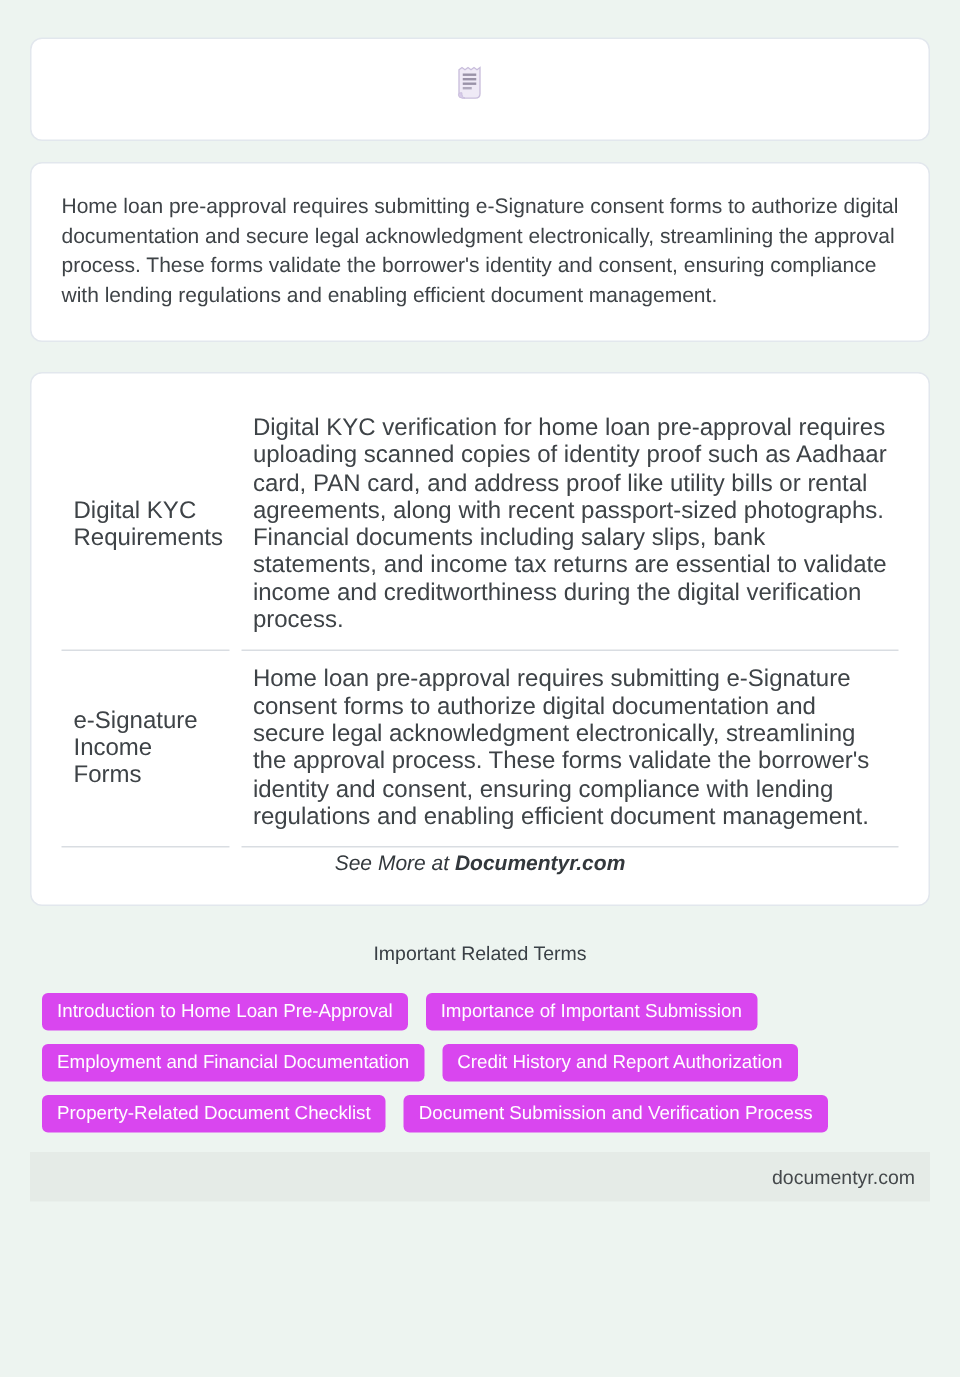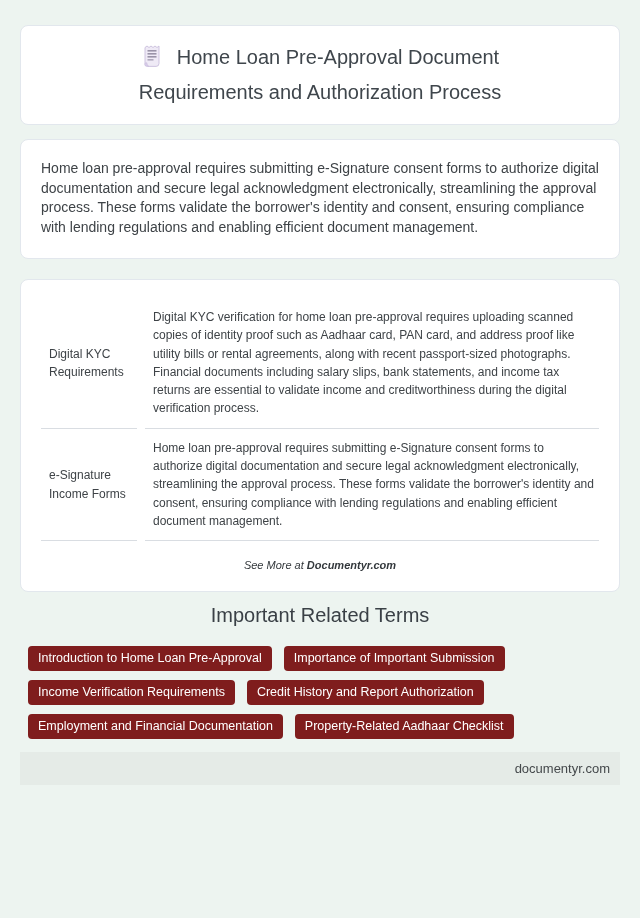--- a/index.html
+++ b/index.html
@@ -51,50 +51,50 @@
     padding: 18px 12px 20px;
   }
   table.terms {
     border-collapse: separate;
     border-spacing: 8px 0;
     width: 100%;
   }
   table.terms td {
     border-bottom: 1px solid #d9dde2;
     padding: 10px 4px 10px 8px;
-    font-size: 12px;
+    font-size: 16px;
     line-height: 18.3px;
     vertical-align: middle;
     color: #3e4347;
   }
   td.term-cell { width: 96px; }
   .see-more {
-    margin-top: 18px;
+    margin-top: 2px;
     text-align: center;
-    font-size: 11px;
+    font-size: 14px;
     font-style: italic;
     color: #33383c;
   }
   .see-more .site { font-weight: bold; }
   
   .related-heading {
-    margin-top: 12px;
+    margin-top: 24px;
     text-align: center;
-    font-size: 20px;
+    font-size: 13px;
     font-weight: 400;
     color: #3a4046;
   }
   .chips {
     margin: 19px 28px 0;
     display: flex;
     flex-wrap: wrap;
     gap: 9px 12px;
   }
   .chip {
-    background: #7f1d1d;
+    background: #d946ef;
     color: #ffffff;
     border: none;
     border-radius: 4px;
     padding: 5px 10px 6px;
     font-family: "Liberation Sans", sans-serif;
     font-size: 12.5px;
     line-height: 14px;
     cursor: pointer;
     white-space: nowrap;
   }
@@ -117,21 +117,21 @@
 <body>
 
 <div class="card title-card">
   <h1 class="page-title"><span class="title-icon"><svg width="22" height="24" viewBox="0 0 22 24">
         <path d="M4 3.5 L6 2 L8 3.5 L10 2 L12 3.5 L14 2 L16 3.5 L18 2 L18 19.5 Q18 22.4 15 22.4 L8 22.4 Q4 22.4 4 19 Z" fill="#efeaf6" stroke="#c9bedc" stroke-width="0.9"></path>
         <rect x="6.5" y="6" width="9" height="1.6" fill="#9a93a8"></rect>
         <rect x="6.5" y="9" width="9" height="1.6" fill="#9a93a8"></rect>
         <rect x="6.5" y="12" width="9" height="1.6" fill="#9a93a8"></rect>
         <rect x="6.5" y="15" width="6" height="1.6" fill="#b0aabd"></rect>
         <path d="M8 22.4 L6.2 22.4 Q3.6 22.4 3.6 20.2 Q3.6 18.8 5.2 18.8 L5.9 18.8 Q5.9 22 8 22.4 Z" fill="#d7cbe9" stroke="#c9bedc" stroke-width="0.6"></path>
-      </svg></span><span>Home Loan Pre-Approval Document Requirements and Authorization Process</span></h1>
+      </svg></span></h1>
 </div>
 
 <div class="card summary-card">
   <p class="summary-text">Home loan pre-approval requires submitting e-Signature consent forms to authorize digital documentation and secure legal acknowledgment electronically, streamlining the approval process. These forms validate the borrower's identity and consent, ensuring compliance with lending regulations and enabling efficient document management.</p>
 </div>
 
 <div class="card table-card">
   <table class="terms">
     <tbody>
       <tr>
@@ -144,21 +144,21 @@
         </tr>
     </tbody>
   </table>
   <p class="see-more"><span>See More at </span><span class="site">Documentyr.com</span></p>
 </div>
 
 <h2 class="related-heading">Important Related Terms</h2>
 <div class="chips">
   <button class="chip">Introduction to Home Loan Pre-Approval</button>
     <button class="chip">Importance of Important Submission</button>
-    <button class="chip">Income Verification Requirements</button>
+    <button class="chip">Employment and Financial Documentation</button>
     <button class="chip">Credit History and Report Authorization</button>
-    <button class="chip">Employment and Financial Documentation</button>
-    <button class="chip">Property-Related Aadhaar Checklist</button>
+    <button class="chip">Property-Related Document Checklist</button>
+    <button class="chip">Document Submission and Verification Process</button>
 </div>
 
 <div class="footer-bar">
   <span class="footer-site">documentyr.com</span>
 </div>
 
 </body></html>

